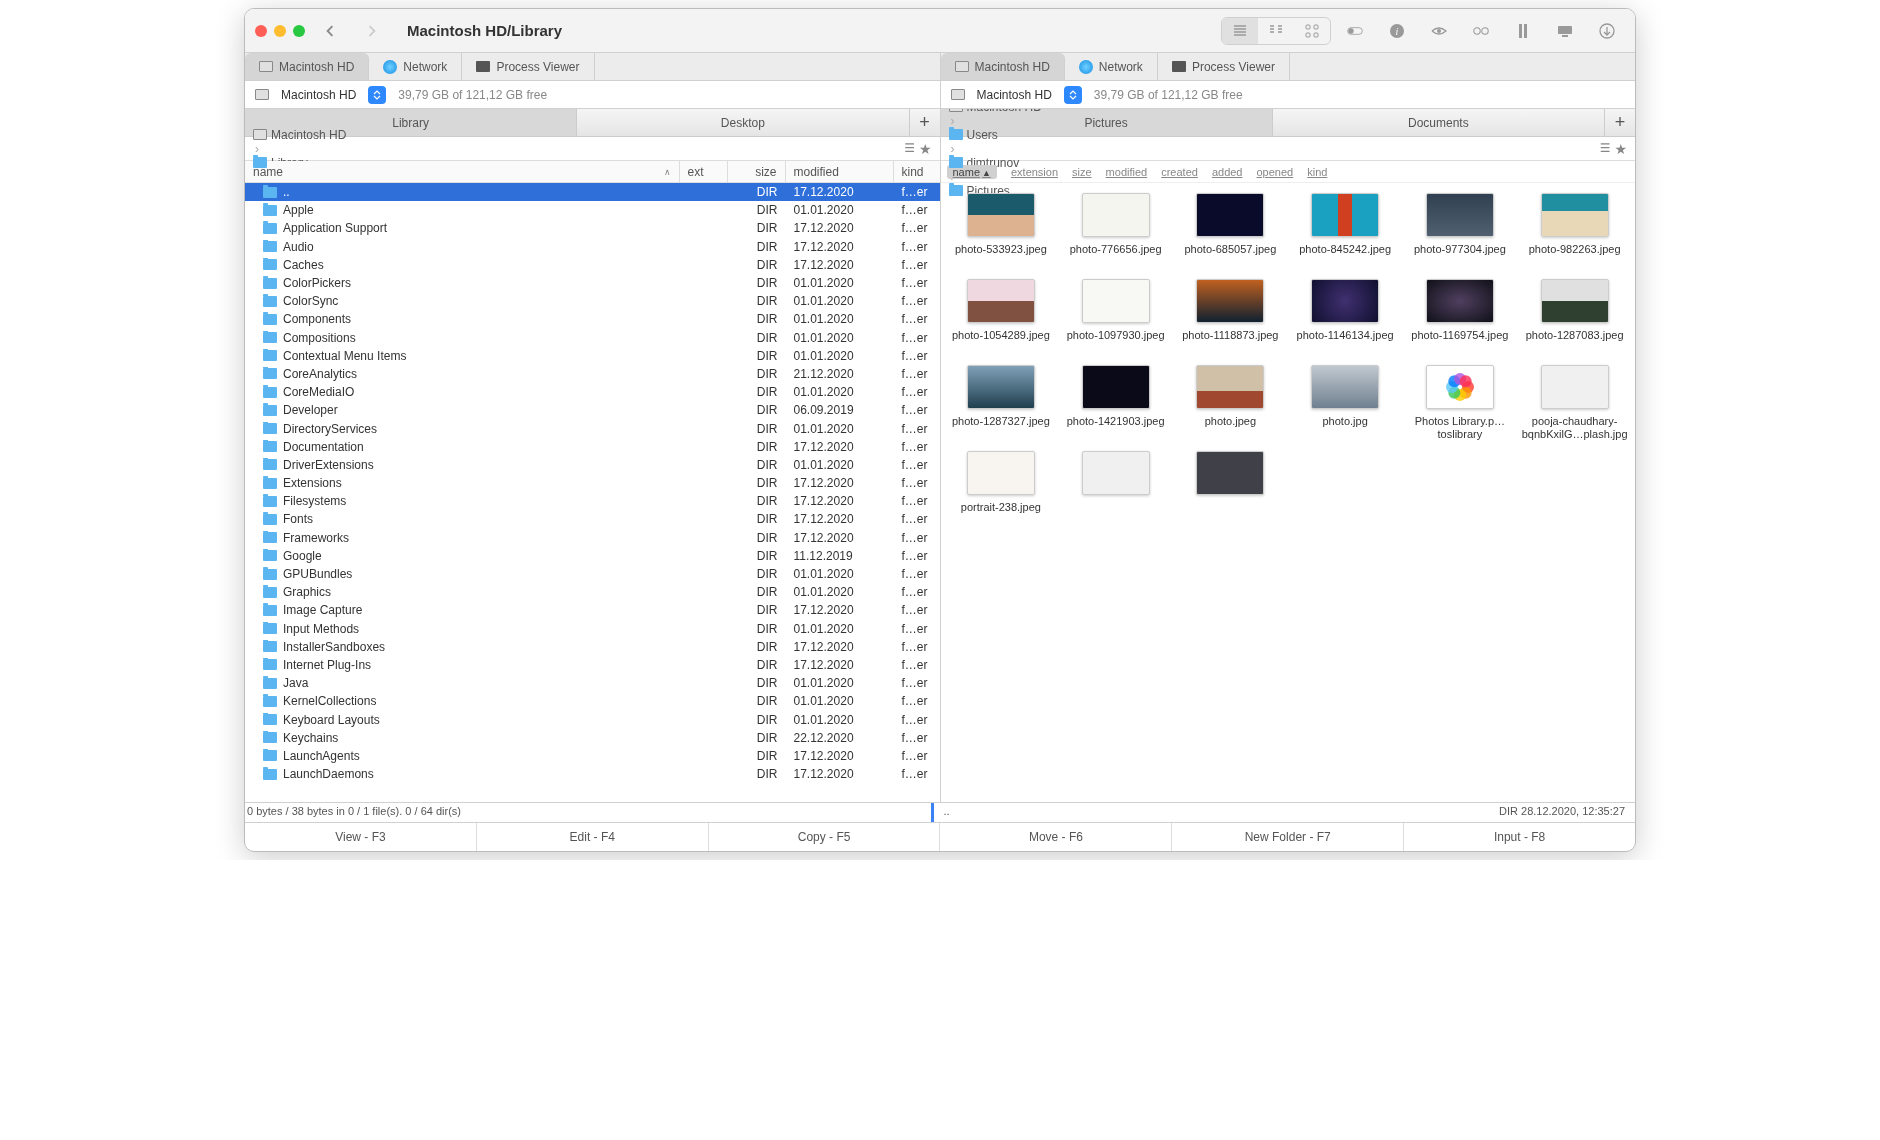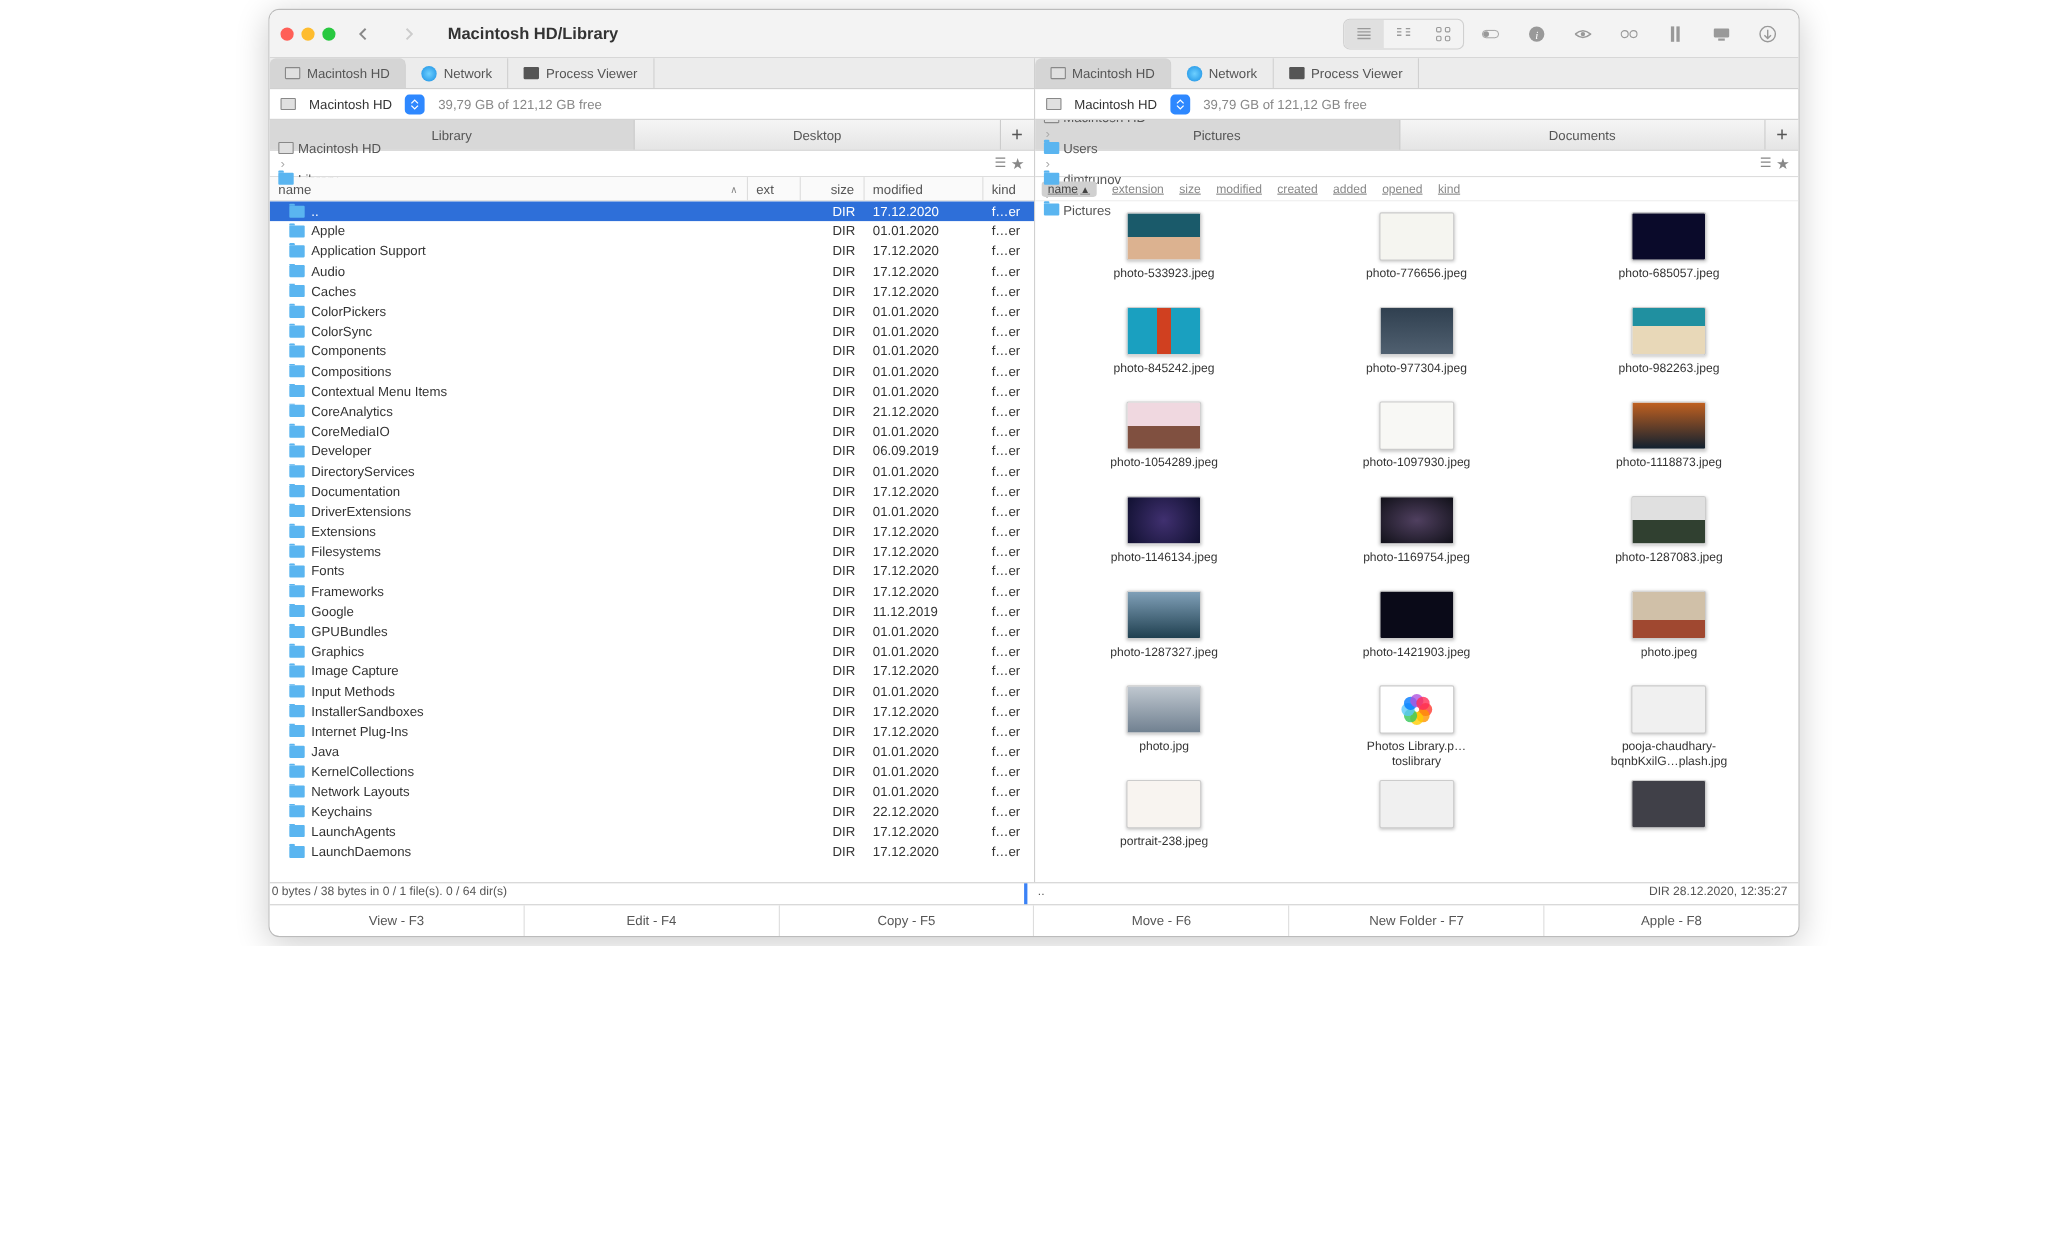--- a/index.html
+++ b/index.html
@@ -43,21 +43,21 @@
 .sorthdr .srt{cursor:default;}
 .sorthdr .srt.active{background:#d0d0d0;padding:1px 6px;border-radius:3px;color:#444;}
 .sorthdr .arrow{font-size:9px;margin-left:2px;}
 .filelist{flex:1;overflow-y:auto;font-size:12px;}
 .frow{display:flex;height:18.2px;align-items:center;}
 .frow.selected{background:#2e6fd9;color:#fff;}
 .fcell{padding:0 8px;overflow:hidden;white-space:nowrap;text-overflow:ellipsis;}
 .fldicon{width:14px;height:11px;background:#5ab5f0;border-radius:1px;display:inline-block;margin-right:6px;margin-left:10px;position:relative;flex-shrink:0;}
 .fldicon::before{content:"";position:absolute;top:-2px;left:0;width:5px;height:2px;background:#5ab5f0;border-radius:1px 1px 0 0;}
 .gridview{flex:1;overflow-y:auto;padding:10px 4px;}
-.grid{display:grid;grid-template-columns:repeat(3,1fr);gap:6px 2px;}
+.grid{display:grid;grid-template-columns:repeat(6,1fr);gap:6px 2px;}
 .thumb{display:flex;flex-direction:column;align-items:center;font-size:11px;color:#333;}
 .thumb .img{width:68px;height:44px;border:1px solid #ccc;border-radius:2px;box-shadow:0 1px 3px rgba(0,0,0,0.2);margin-bottom:6px;}
 .thumb .lbl{text-align:center;max-width:120px;word-wrap:break-word;line-height:1.2;height:30px;overflow:hidden;}
 .status{display:flex;height:20px;font-size:11px;color:#555;border-bottom:1px solid #d0d0d0;}
 .status .sleft{flex:1;text-align:left;padding:2px;border-right:3px solid #3b82f6;}
 .status .sright{flex:1;display:flex;padding:2px 10px;}
 .fkeys{display:flex;height:28px;}
 .fkey{flex:1;display:flex;align-items:center;justify-content:center;border-right:1px solid #ddd;font-size:12px;color:#555;}
 .fkey:last-child{border-right:none;}
 
@@ -539,21 +539,21 @@
               <span>KernelCollections</span>
             </div>
             <div class="fcell cw-ext"></div>
             <div class="fcell cw-size">DIR</div>
             <div class="fcell cw-mod">01.01.2020</div>
             <div class="fcell cw-kind">f…er</div>
           </div>
           <div class="frow">
             <div class="fcell cw-name">
               <span class="fldicon"></span>
-              <span>Network Layouts</span>
+              <span>Keyboard Layouts</span>
             </div>
             <div class="fcell cw-ext"></div>
             <div class="fcell cw-size">DIR</div>
             <div class="fcell cw-mod">01.01.2020</div>
             <div class="fcell cw-kind">f…er</div>
           </div>
           <div class="frow">
             <div class="fcell cw-name">
               <span class="fldicon"></span>
               <span>Keychains</span>
@@ -718,15 +718,15 @@
      <span style="margin-left:auto">DIR   28.12.2020, 12:35:27</span>
    </div>
  </div>
 
  <div class="fkeys" id="fkeys">
       <div class="fkey">View - F3</div>
       <div class="fkey">Edit - F4</div>
       <div class="fkey">Copy - F5</div>
       <div class="fkey">Move - F6</div>
       <div class="fkey">New Folder - F7</div>
-      <div class="fkey">Apple - F8</div>
+      <div class="fkey">Input - F8</div>
     </div>
 </div>
 
 </body></html>

